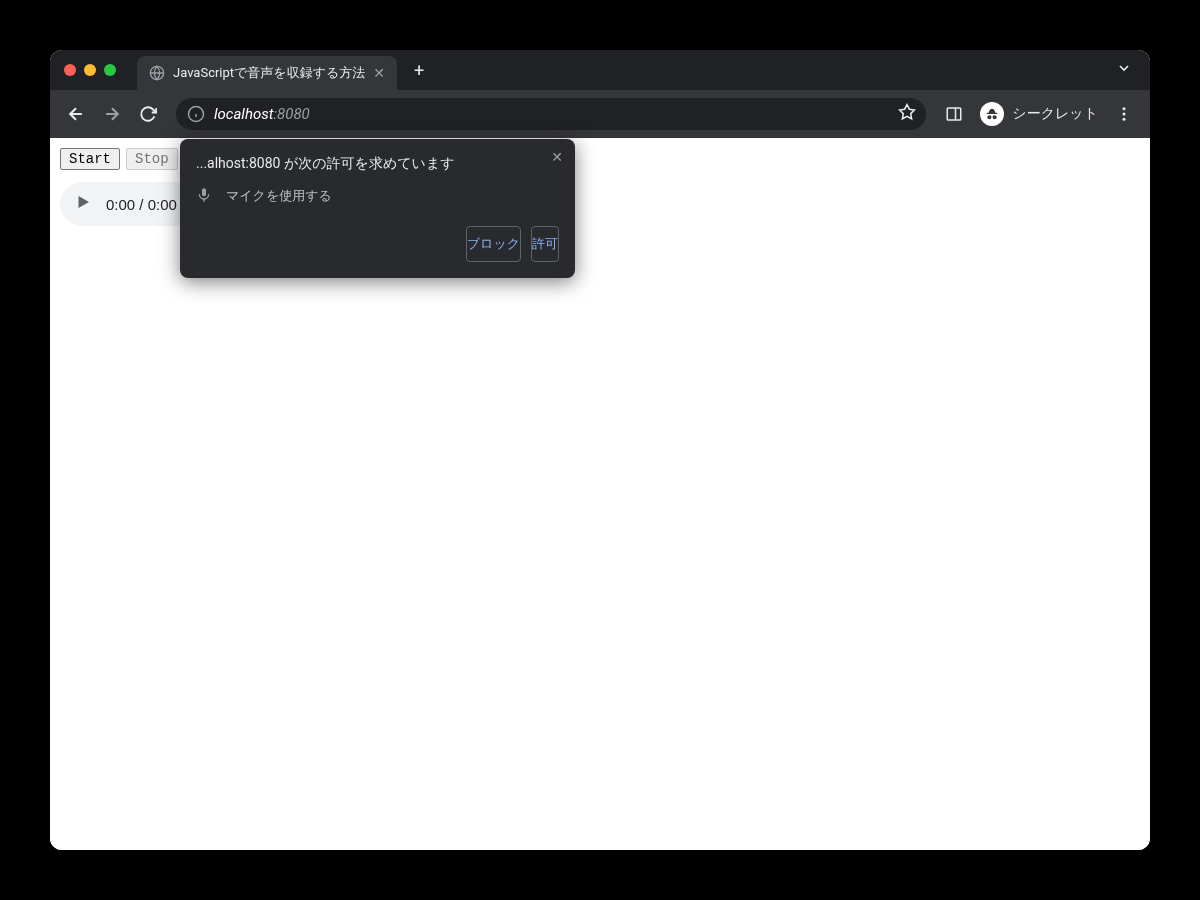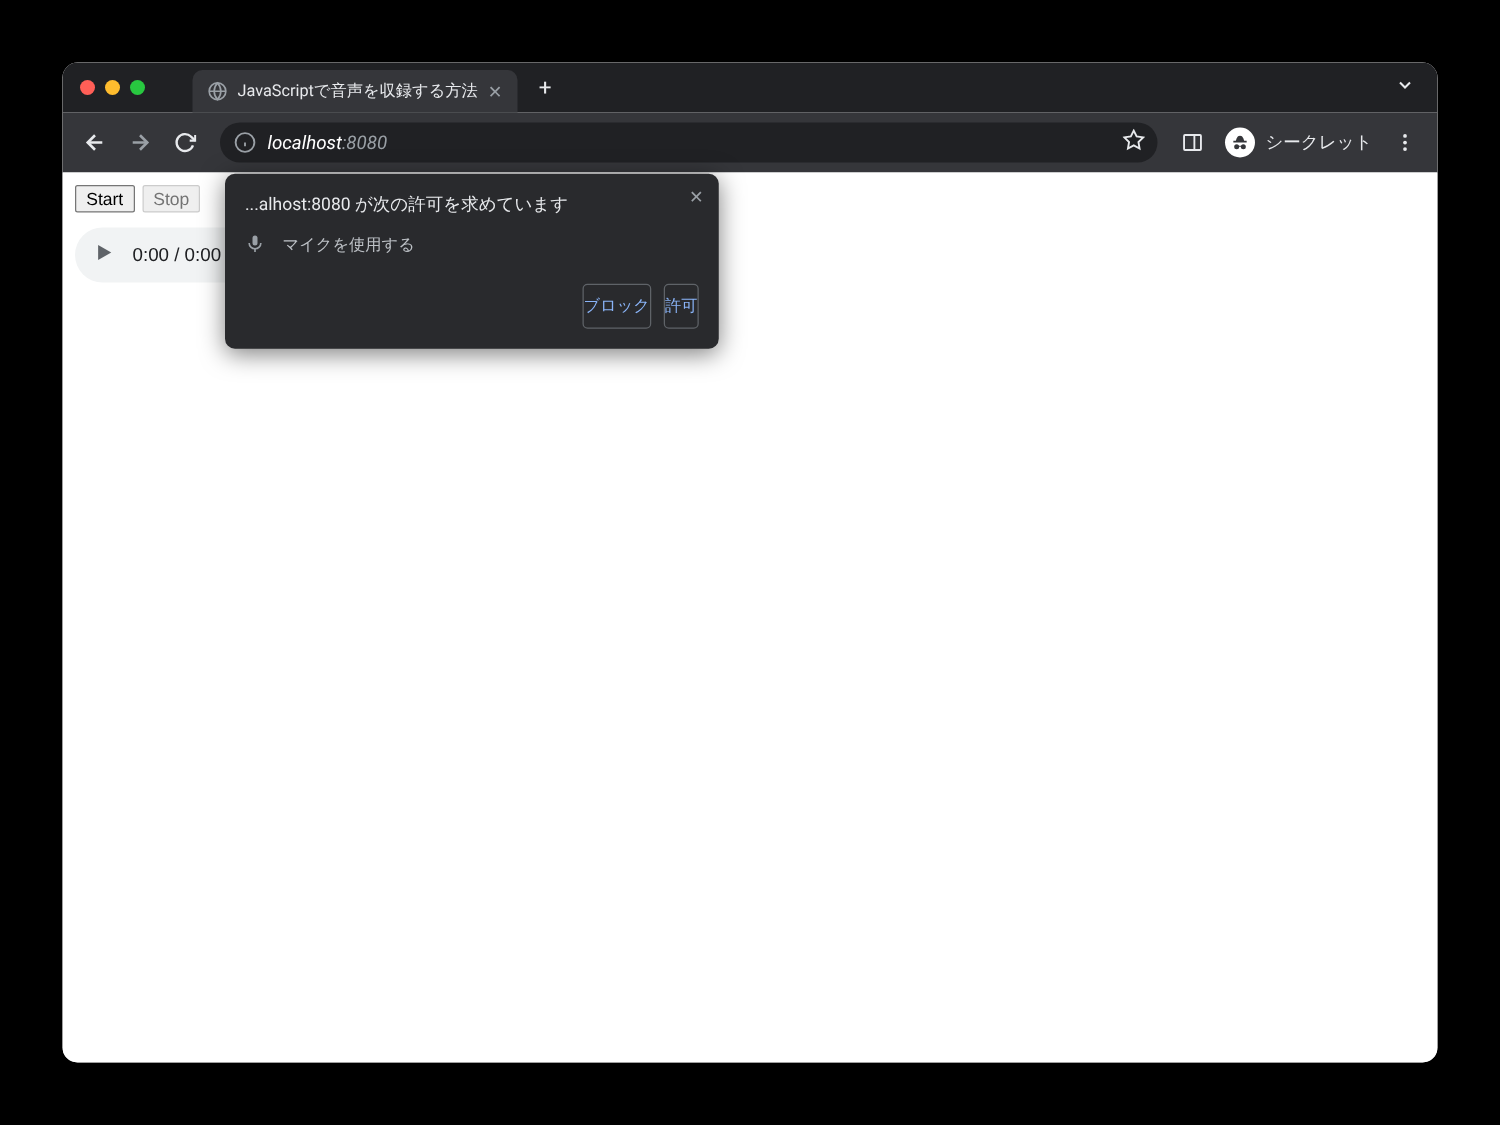--- a/index.html
+++ b/index.html
@@ -31,21 +31,21 @@
     .traffic-lights { display: flex; gap: 8px; }
     .traffic-light {
       width: 12px; height: 12px; border-radius: 50%;
     }
     .red { background: #ff5f57; }
     .yellow { background: #febc2e; }
     .green { background: #28c840; }
     .tabs {
       display: flex;
       align-items: center;
-      margin-left: 38px;
+      margin-left: 21px;
       height: 100%;
     }
     .tab {
       height: 34px;
       background: #35363a;
       border-radius: 8px 8px 0 0;
       display: flex;
       align-items: center;
       padding: 0 12px;
       gap: 8px;
@@ -143,21 +143,21 @@
       background: #fff;
       height: calc(100% - 88px);
       padding: 10px;
       position: relative;
     }
     .page-buttons {
       display: flex; gap: 6px;
       margin-bottom: 12px;
     }
     .page-btn {
-      font-family: Liberation Sans, sans-serif;
+      font-family: Liberation Mono, monospace;
       font-size: 14px;
       padding: 2px 8px;
       border: 1px solid #767676;
       background: #efefef;
       border-radius: 2px;
       cursor: pointer;
     }
     .page-btn:disabled {
       color: #737373;
       border-color: #ccc;

